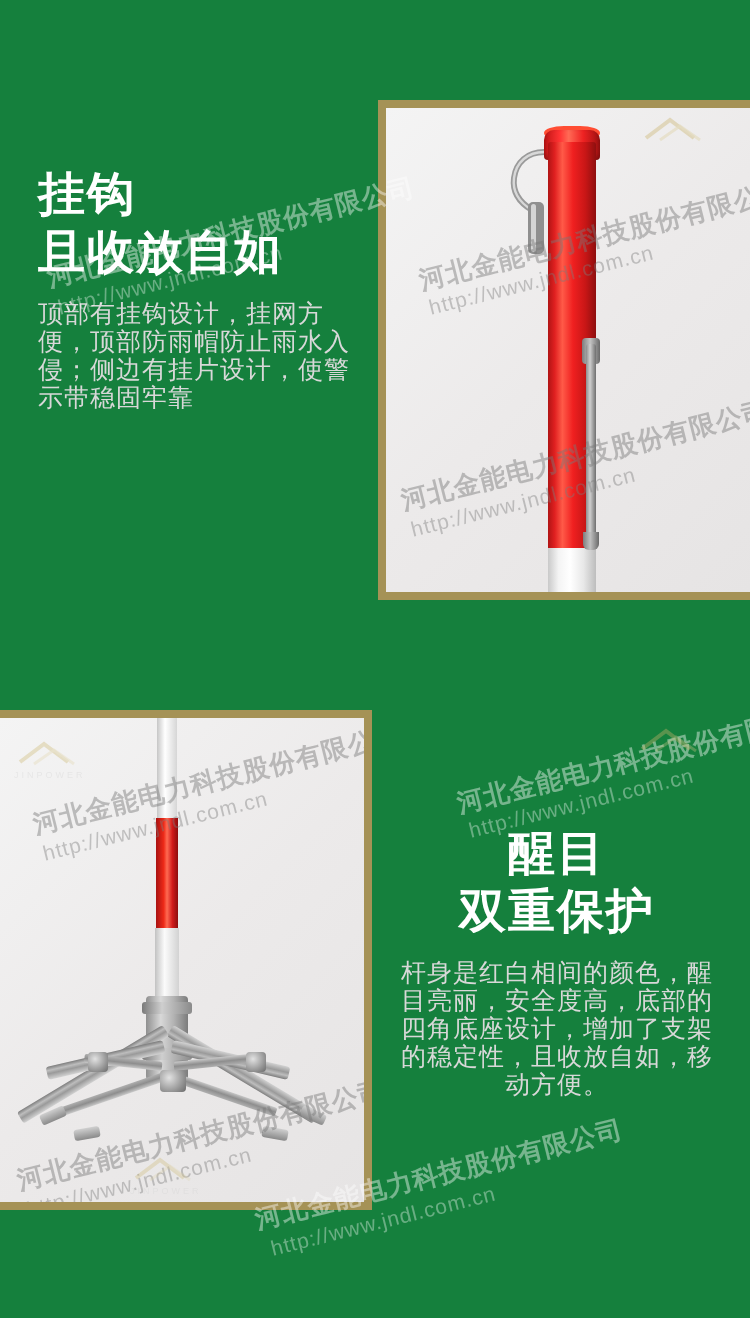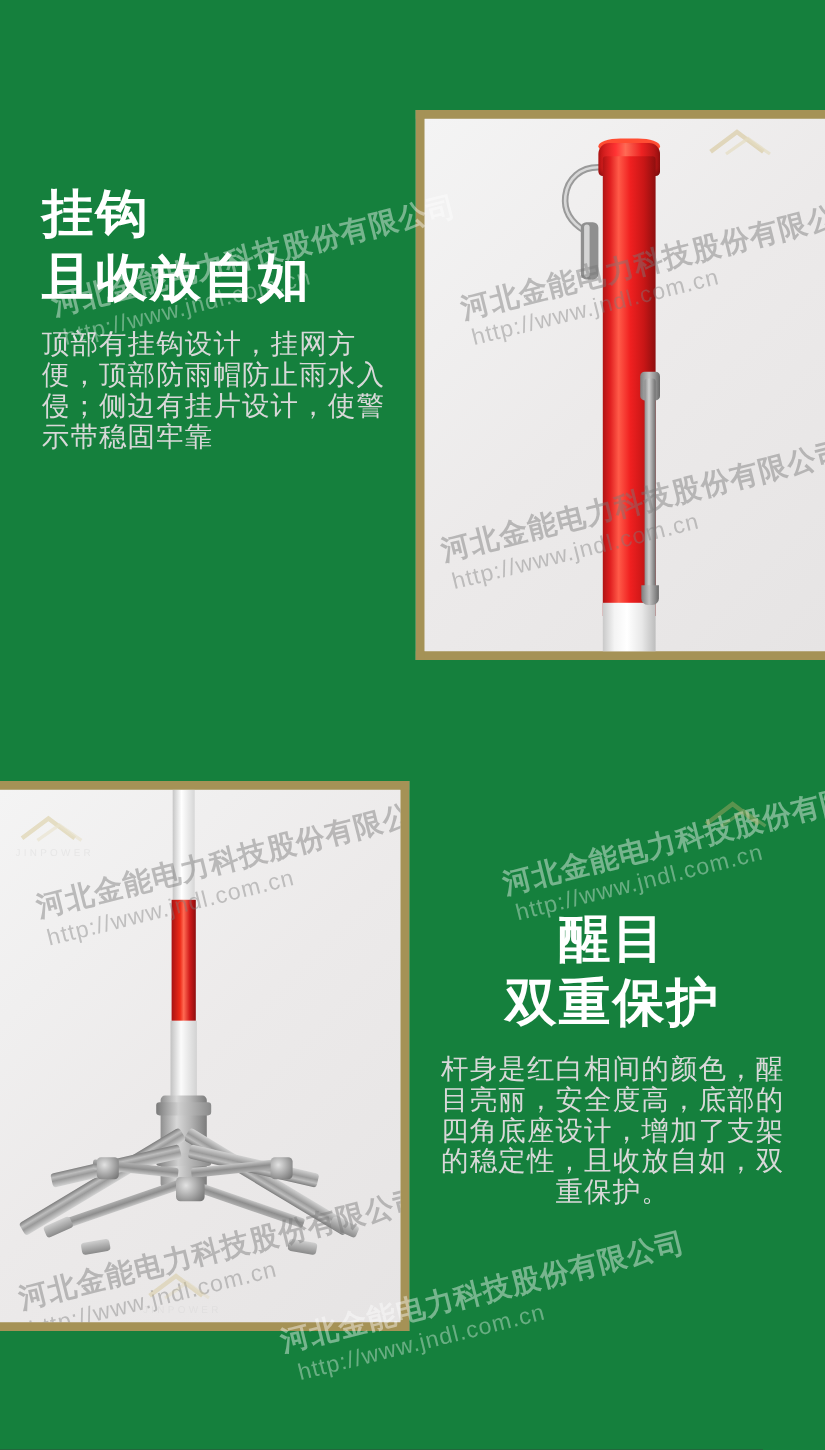--- a/index.html
+++ b/index.html
@@ -394,21 +394,21 @@
             <path d="M20 30 L40 16 L60 30" stroke="#ddd0a0" stroke-width="3" fill="none" opacity="0.55"></path>
           </svg>
           <span class="lg-text">JINPOWER</span>
         </div>
       </div>
     </div>
 
     <div class="text-block text-right" style="top:121px;">
       <div class="headline">醒目</div>
       <div class="headline">双重保护</div>
-      <p class="body-text">杆身是红白相间的颜色，醒目亮丽，安全度高，底部的四角底座设计，增加了支架的稳定性，且收放自如，双重保护。</p>
+      <p class="body-text">杆身是红白相间的颜色，醒目亮丽，安全度高，底部的四角底座设计，增加了支架的稳定性，且收放自如，移动方便。</p>
     </div>
 
     <div class="wm" style="left:452px; top:82px;">
       <span class="wm-cn">河北金能电力科技股份有限公司</span>
     </div>
     <div class="wm" style="left:466px; top:132px;">
       <span class="wm-url">http://www.jndl.com.cn</span>
     </div>
     <div class="wm" style="left:250px; top:498px;">
       <span class="wm-cn">河北金能电力科技股份有限公司</span>

